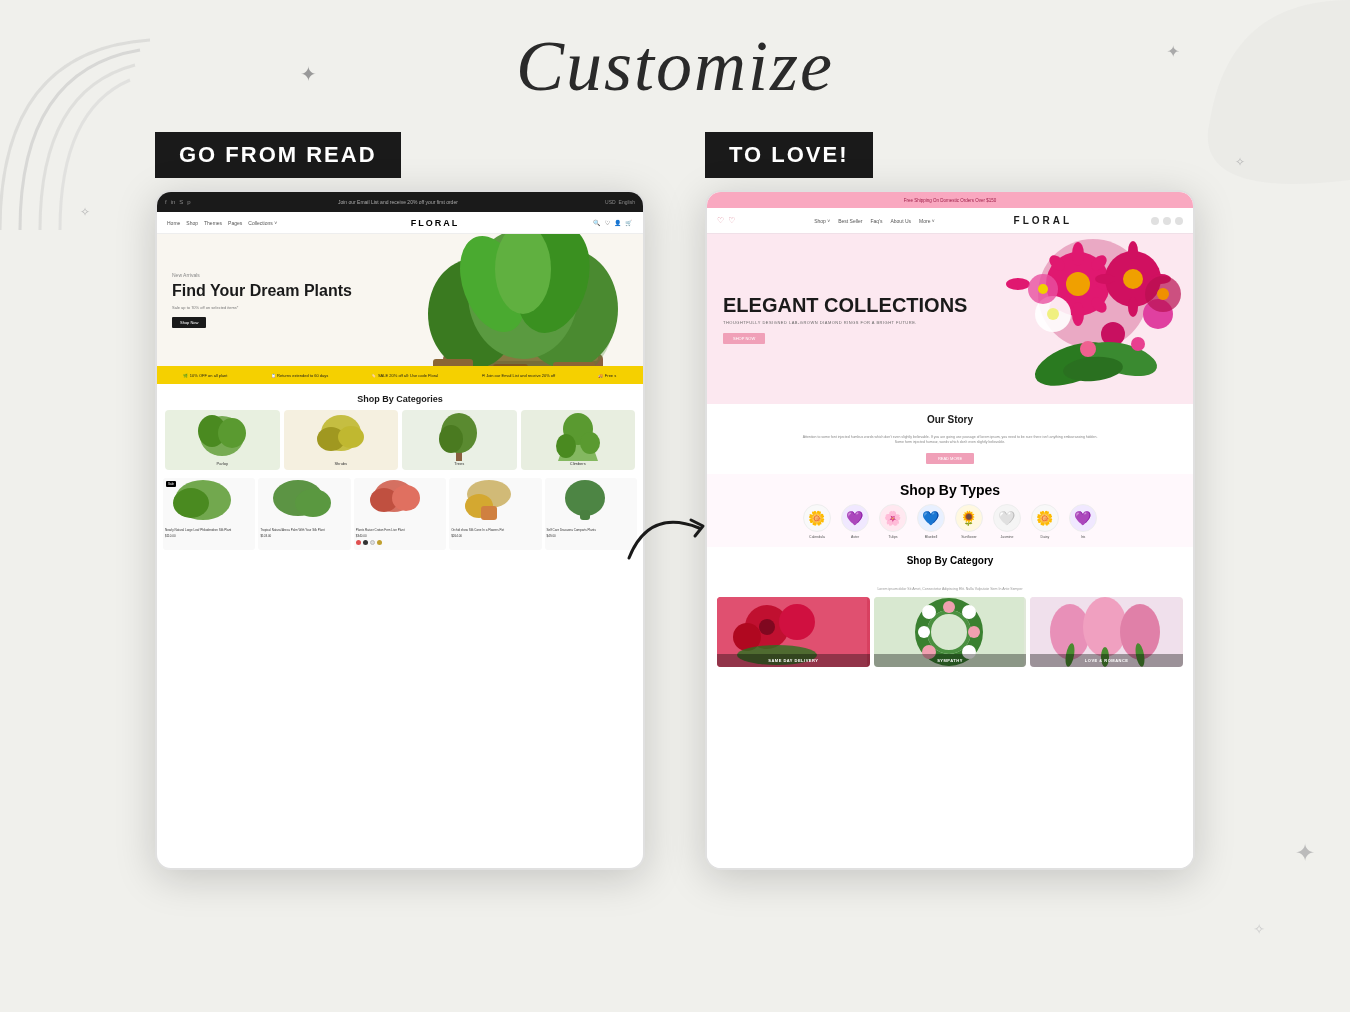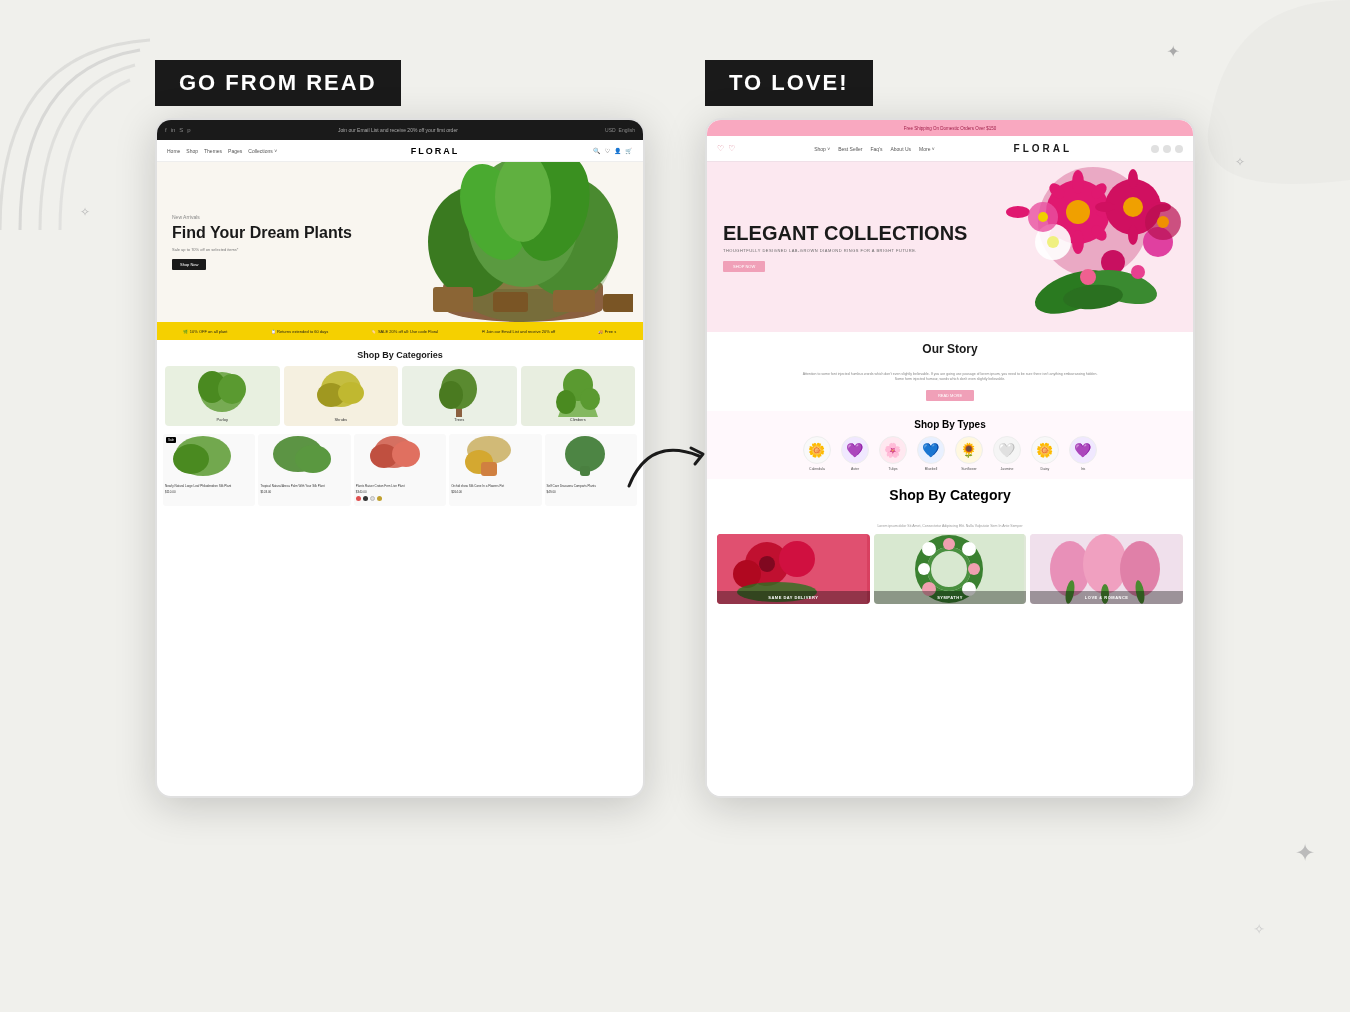--- a/index.html
+++ b/index.html
@@ -129,21 +129,21 @@
     }
     .plant-nav-links {
       display: flex;
       gap: 6px;
       font-size: 5px;
       color: #555;
     }
 
     .plant-hero {
       background: #f9f6f0;
-      height: 160px;
+      height: 132px;
       position: relative;
       overflow: hidden;
       display: flex;
       align-items: center;
       padding: 20px 15px;
     }
     .plant-hero-text {
       z-index: 1;
     }
     .plant-hero-eyebrow {
@@ -356,24 +356,24 @@
       display: inline-block;
       border-radius: 1px;
     }
 
     .flower-story {
       background: white;
       padding: 10px 20px;
       text-align: center;
     }
     .flower-story-title {
-      font-size: 12px;
+      font-size: 10px;
       font-weight: 700;
       color: #1a1a1a;
-      margin-bottom: 16px;
+      margin-bottom: 10px;
     }
     .flower-story-text {
       font-size: 3.5px;
       color: #888;
       line-height: 1.5;
       max-width: 300px;
       margin: 0 auto;
     }
     .flower-story-btn {
       background: #f0a0b8;
@@ -384,21 +384,21 @@
       display: inline-block;
       border-radius: 1px;
     }
 
     .flower-types {
       background: #fff8fc;
       padding: 8px 10px;
     }
     .flower-types-title {
       text-align: center;
-      font-size: 10px;
+      font-size: 14px;
       font-weight: 700;
       margin-bottom: 6px;
     }
     .flower-types-grid {
       display: flex;
       justify-content: center;
       gap: 10px;
     }
     .flower-type-item {
       display: flex;
@@ -421,21 +421,21 @@
       font-size: 3.5px;
       color: #555;
       text-align: center;
     }
 
     .flower-categories {
       padding: 8px 10px;
     }
     .flower-cat-title {
       text-align: center;
-      font-size: 14px;
+      font-size: 10px;
       font-weight: 700;
       margin-bottom: 21px;
     }
     .flower-cat-subtitle {
       text-align: center;
       font-size: 3.5px;
       color: #999;
       margin-bottom: 6px;
     }
     .flower-cat-grid {
@@ -495,20 +495,21 @@
 <div style="position:absolute;top:62px;left:300px;color:#999;font-size:20px;z-index:1;">✦</div>
 <div style="position:absolute;top:42px;right:170px;color:#aaa;font-size:16px;z-index:1;">✦</div>
 <div style="position:absolute;top:155px;right:105px;color:#bbb;font-size:12px;z-index:1;">✧</div>
 <div style="position:absolute;bottom:145px;right:35px;color:#bbb;font-size:24px;z-index:1;">✦</div>
 <div style="position:absolute;bottom:75px;right:85px;color:#ccc;font-size:14px;z-index:1;">✧</div>
 <div style="position:absolute;top:205px;left:80px;color:#bbb;font-size:12px;z-index:1;">✧</div>
 
 <div class="main-content">
 
   <div class="title-area">
+    <div class="cursive-title">Customize</div>
   </div>
 
   <div class="panels-container">
 
     <div class="panel-wrapper">
       <div class="label-badge">GO FROM READ</div>
       <div class="screenshot-frame left-frame">
 
         <div class="plant-store">
 

